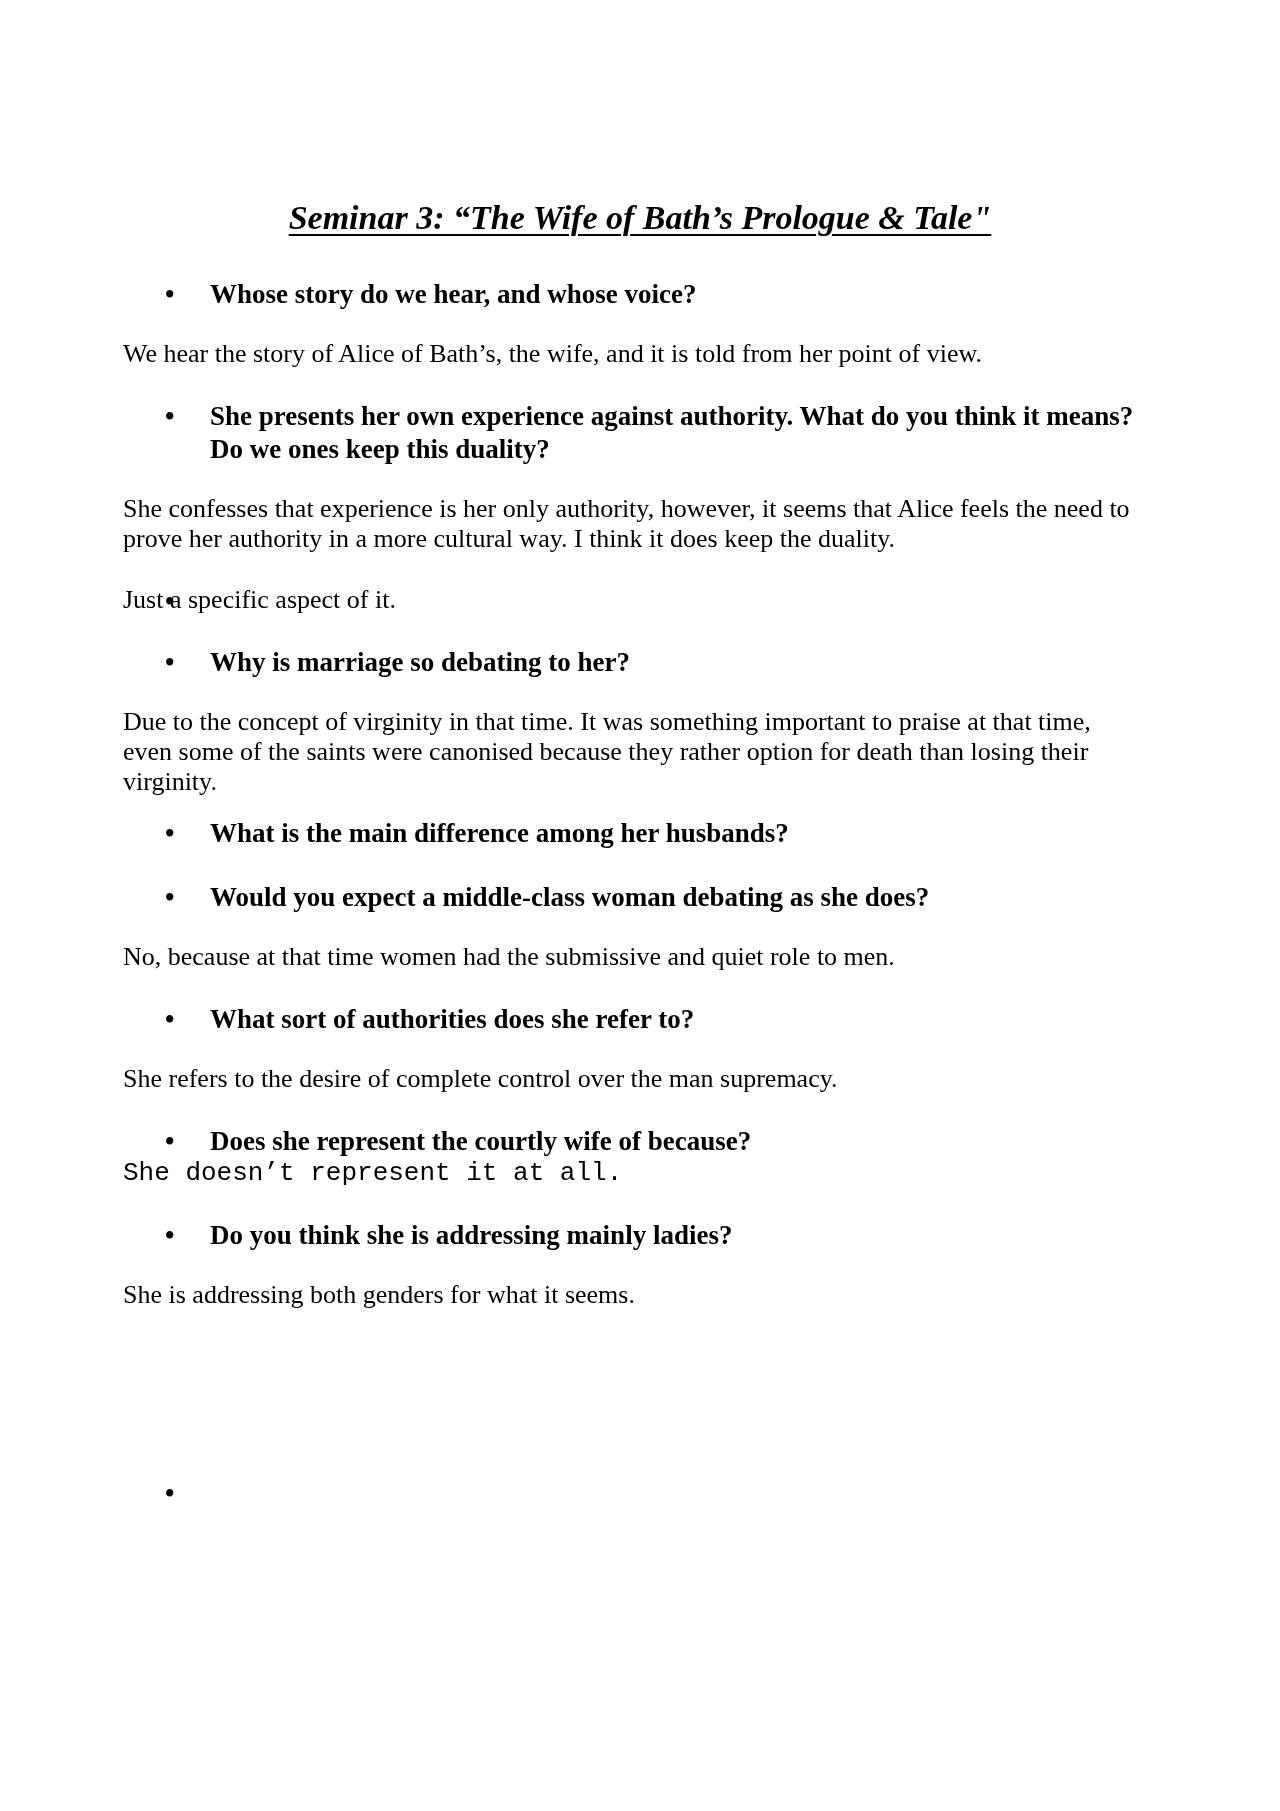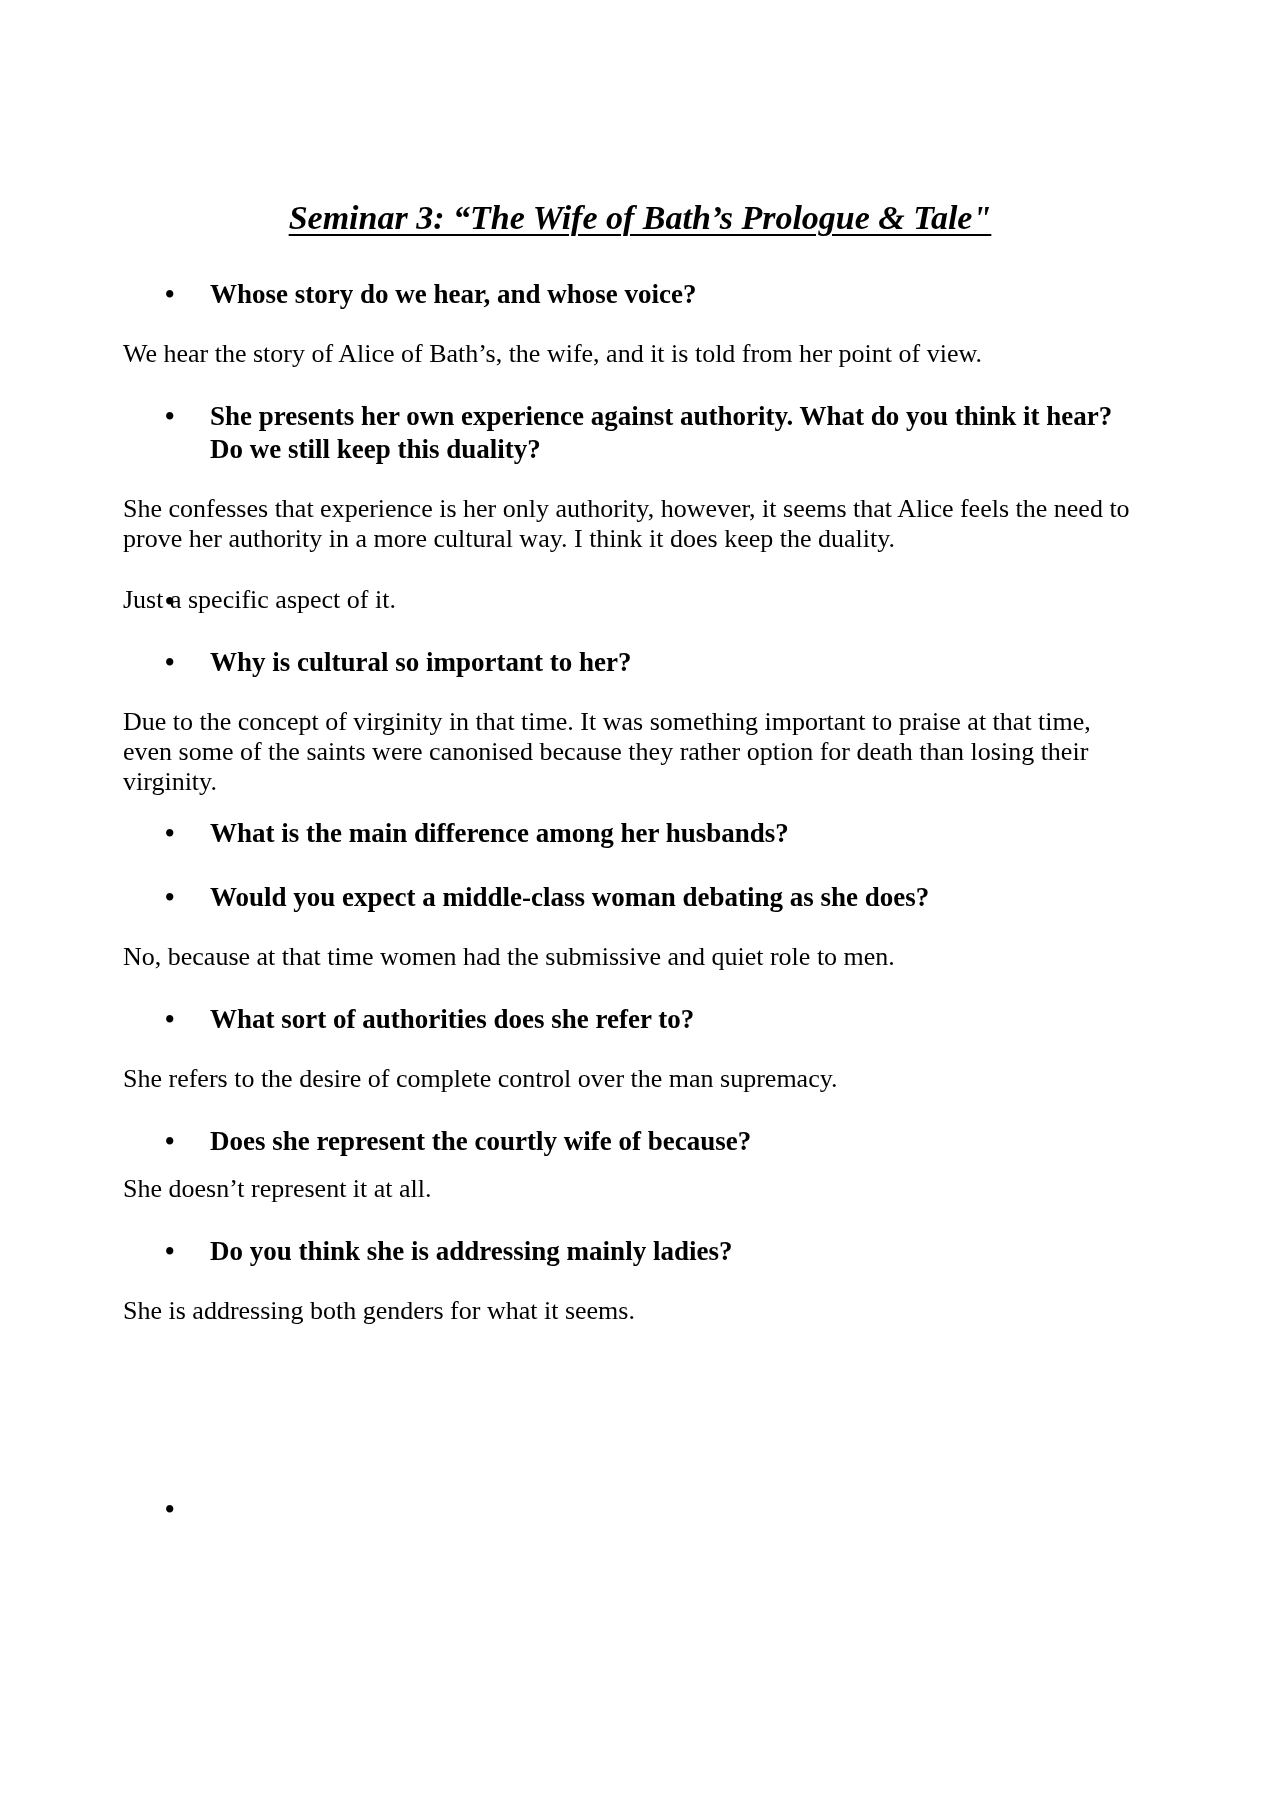--- a/index.html
+++ b/index.html
@@ -51,52 +51,52 @@
   .a-text {
     margin: 28px 0 0 0;
     padding: 0;
     font-size: 26px;
     line-height: 30px;
     width: 1020px;
   }
   
   .mt-after-title { margin-top: 37px; }
   .mt-small      { margin-top: 20px; }
-  .mt-tight      { margin-top: 16px; }
+  .mt-tight      { margin-top: 0; font-family: Liberation Mono, monospace; }
   .mt-final-gap  { margin-top: 167px; }
 </style>
 </head>
 <body>
 
 <div class="page">
 
   <h1 class="doc-title">Seminar 3: “The Wife of Bath’s Prologue &amp; Tale"</h1>
 
   <div class="content">
 
     <div class="q-block mt-after-title">
       <span class="bullet">•</span>
       <span class="q-text">Whose story do we hear, and whose voice?</span>
     </div>
     <p class="a-text">We hear the story of Alice of Bath’s, the wife, and it is told from her point of view.</p>
 
     <div class="q-block">
       <span class="bullet">•</span>
-      <span class="q-text">She presents her own experience against authority. What do you think it hear? Do we still keep this duality?</span>
+      <span class="q-text">She presents her own experience against authority. What do you think it means? Do we ones keep this duality?</span>
     </div>
     <p class="a-text">She confesses that experience is her only authority, however, it seems that Alice feels the need to prove her authority in a more cultural way. I think it does keep the duality.</p>
 
     <div class="q-block">
       <span class="bullet">•</span>
     </div>
     <p class="a-text">Just a specific aspect of it.</p>
 
     <div class="q-block">
       <span class="bullet">•</span>
-      <span class="q-text">Why is cultural so important to her?</span>
+      <span class="q-text">Why is marriage so debating to her?</span>
     </div>
     <p class="a-text">Due to the concept of virginity in that time. It was something important to praise at that time, even some of the saints were canonised because they rather option for death than losing their virginity.</p>
 
     <div class="q-block mt-small">
       <span class="bullet">•</span>
       <span class="q-text">What is the main difference among her husbands?</span>
     </div>
 
     <div class="q-block">
       <span class="bullet">•</span>

